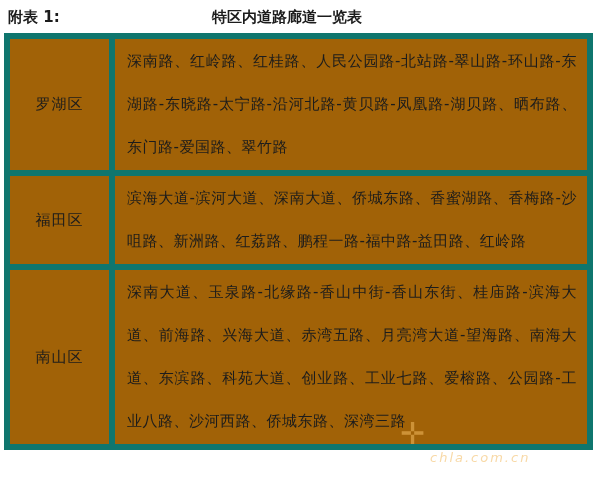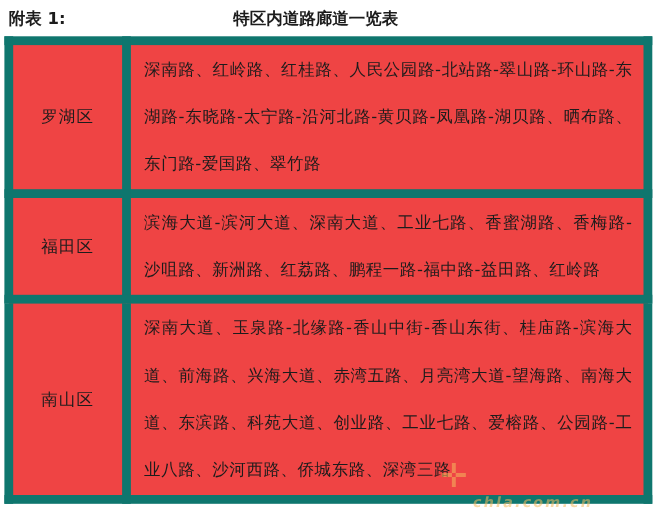--- a/index.html
+++ b/index.html
@@ -44,22 +44,22 @@
   
   table.roads {
     position: absolute;
     top: 33px;
     left: 4px;
     width: 589px;
     border-collapse: collapse;
     table-layout: fixed;
   }
   table.roads td {
-    border: 8px solid #0f766e;
-    background: #ef4444;
+    border: 6px solid #0f766e;
+    background: #a16207;
   }
   td.district {
     width: 97px;
     text-align: center;
     vertical-align: middle;
     font-size: 15px;
     letter-spacing: 1px;
   }
   td.cell-roads {
     vertical-align: middle;
@@ -98,21 +98,21 @@
     font-size: 30px;
     font-weight: bold;
     margin-right: 2px;
     transform: translateY(-2px);
     display: inline-block;
   }
   .wm-row2 {
     margin-left: 30px;
     margin-top: -3px;
     font-size: 13px;
-    font-weight: bold;
+    font-weight: normal;
     font-style: italic;
     letter-spacing: 2px;
     white-space: nowrap;
   }
 </style>
 </head>
 <body>
 
 <div class="header">
   <div class="header-label">附表 1:</div>
@@ -120,21 +120,21 @@
 </div>
 
 <table class="roads">
   <tbody>
     <tr class="r1">
       <td class="district">罗湖区</td>
       <td class="cell-roads">深南路、红岭路、红桂路、人民公园路-北站路-翠山路-环山路-东湖路-东晓路-太宁路-沿河北路-黄贝路-凤凰路-湖贝路、晒布路、东门路-爱国路、翠竹路</td>
     </tr>
     <tr class="r2">
       <td class="district">福田区</td>
-      <td class="cell-roads">滨海大道-滨河大道、深南大道、工业七路、香蜜湖路、香梅路-沙咀路、新洲路、红荔路、鹏程一路-福中路-益田路、红岭路</td>
+      <td class="cell-roads">滨海大道-滨河大道、深南大道、侨城东路、香蜜湖路、香梅路-沙咀路、新洲路、红荔路、鹏程一路-福中路-益田路、红岭路</td>
     </tr>
     <tr class="r3">
       <td class="district">南山区</td>
       <td class="cell-roads">深南大道、玉泉路-北缘路-香山中街-香山东街、桂庙路-滨海大道、前海路、兴海大道、赤湾五路、月亮湾大道-望海路、南海大道、东滨路、科苑大道、创业路、工业七路、爱榕路、公园路-工业八路、沙河西路、侨城东路、深湾三路</td>
     </tr>
   </tbody>
 </table>
 
 <div class="watermark">
   <div class="wm-row1">

